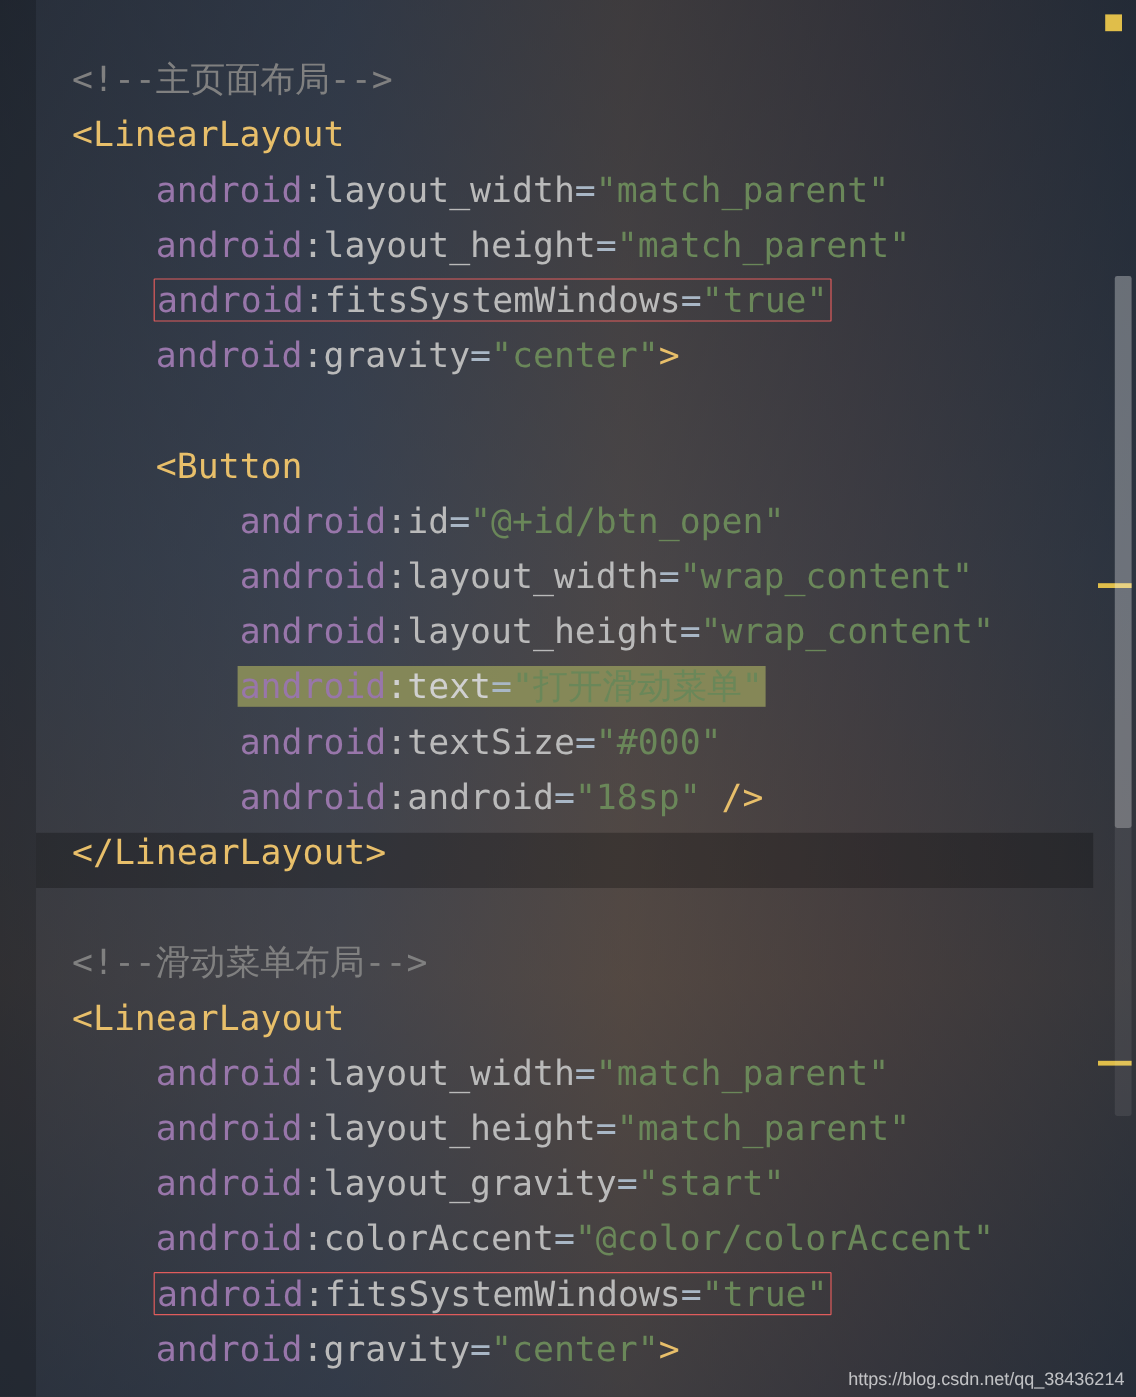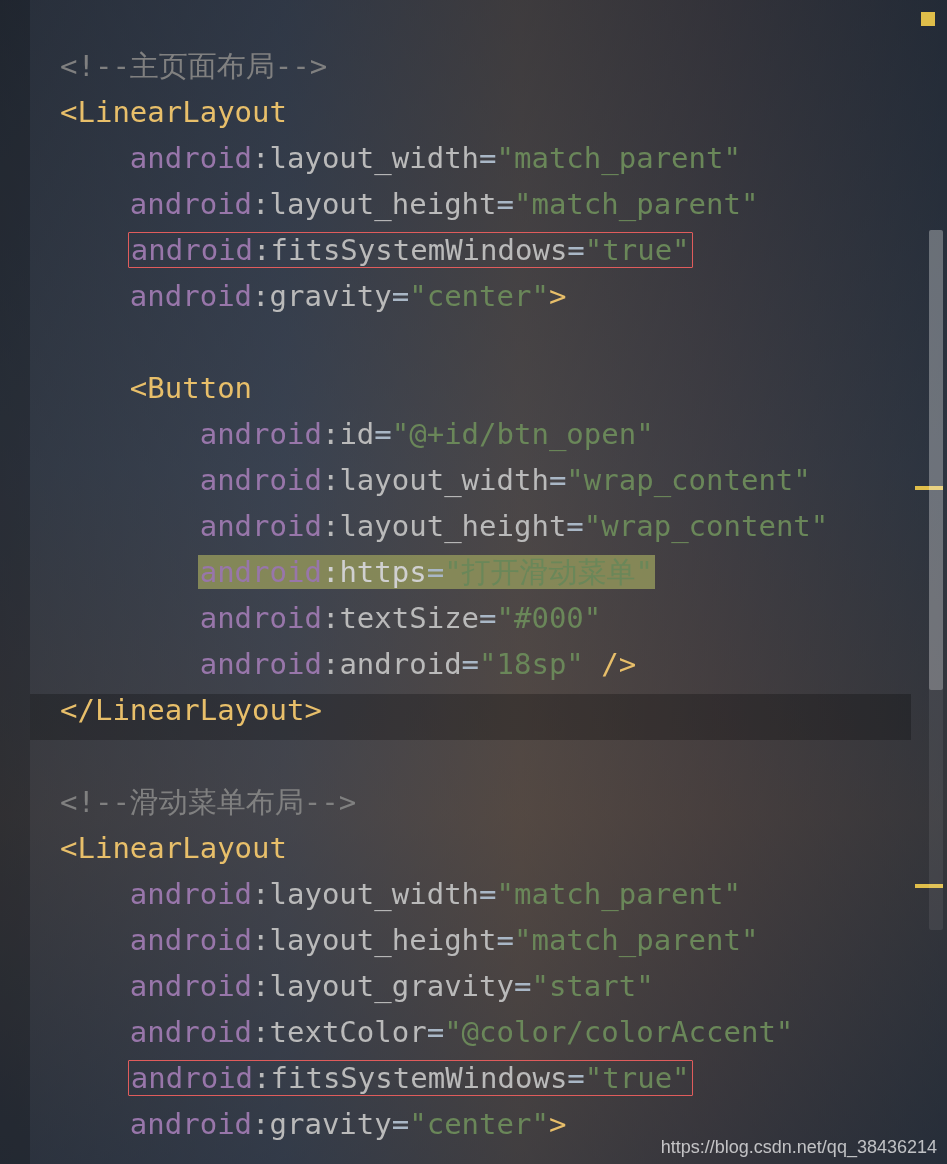--- a/index.html
+++ b/index.html
@@ -99,21 +99,21 @@
     width: 14px;
     height: 460px;
     background: rgba(255,255,255,0.25);
     border-radius: 2px;
   }
   .watermark {
     position: absolute;
     right: 10px;
     bottom: 6px;
     font-family: Arial, sans-serif;
-    font-size: 18px;
+    font-size: 15px;
     color: rgba(255,255,255,0.7);
   }
 </style>
 </head>
 <body>
 
 <div class="editor">
   <div class="gutter-strip"></div>
   <div class="current-line-bg"></div>
 
@@ -128,28 +128,28 @@
 <span class="tag">&lt;</span><span class="tag">LinearLayout</span>
     <span class="ns">android</span><span class="attr">:</span><span class="attr">layout_width</span><span class="eq">=</span><span class="val">"match_parent"</span>
     <span class="ns">android</span><span class="attr">:</span><span class="attr">layout_height</span><span class="eq">=</span><span class="val">"match_parent"</span>
     <span class="redbox"><span class="ns">android</span><span class="attr">:</span><span class="attr">fitsSystemWindows</span><span class="eq">=</span><span class="val">"true"</span></span>
     <span class="ns">android</span><span class="attr">:</span><span class="attr">gravity</span><span class="eq">=</span><span class="val">"center"</span><span class="tag">&gt;</span>
 
     <span class="tag">&lt;</span><span class="tag">Button</span>
         <span class="ns">android</span><span class="attr">:</span><span class="attr">id</span><span class="eq">=</span><span class="valref">"@+id/btn_open"</span>
         <span class="ns">android</span><span class="attr">:</span><span class="attr">layout_width</span><span class="eq">=</span><span class="val">"wrap_content"</span>
         <span class="ns">android</span><span class="attr">:</span><span class="attr">layout_height</span><span class="eq">=</span><span class="val">"wrap_content"</span>
-        <span class="highlight"><span class="ns">android</span><span class="attr">:</span><span class="attr">https</span><span class="eq">=</span><span class="val">"打开滑动菜单"</span></span>
+        <span class="highlight"><span class="ns">android</span><span class="attr">:</span><span class="attr">text</span><span class="eq">=</span><span class="val">"打开滑动菜单"</span></span>
         <span class="ns">android</span><span class="attr">:</span><span class="attr">textSize</span><span class="eq">=</span><span class="val">"#000"</span>
         <span class="ns">android</span><span class="attr">:</span><span class="attr">android</span><span class="eq">=</span><span class="val">"18sp"</span> <span class="tag">/&gt;</span>
 <span class="tag">&lt;/</span><span class="tag">LinearLayout</span><span class="tag">&gt;</span>
 
 <span class="comment">&lt;!--滑动菜单布局--&gt;</span>
 <span class="tag">&lt;</span><span class="tag">LinearLayout</span>
     <span class="ns">android</span><span class="attr">:</span><span class="attr">layout_width</span><span class="eq">=</span><span class="val">"match_parent"</span>
     <span class="ns">android</span><span class="attr">:</span><span class="attr">layout_height</span><span class="eq">=</span><span class="val">"match_parent"</span>
     <span class="ns">android</span><span class="attr">:</span><span class="attr">layout_gravity</span><span class="eq">=</span><span class="val">"start"</span>
-    <span class="ns">android</span><span class="attr">:</span><span class="attr">textColor</span><span class="eq">=</span><span class="valref">"@color/colorAccent"</span>
+    <span class="ns">android</span><span class="attr">:</span><span class="attr">colorAccent</span><span class="eq">=</span><span class="valref">"@color/colorAccent"</span>
     <span class="redbox"><span class="ns">android</span><span class="attr">:</span><span class="attr">fitsSystemWindows</span><span class="eq">=</span><span class="val">"true"</span></span>
     <span class="ns">android</span><span class="attr">:</span><span class="attr">gravity</span><span class="eq">=</span><span class="val">"center"</span><span class="tag">&gt;</span></pre>
 
   <div class="watermark">https://blog.csdn.net/qq_38436214</div>
 </div>
 
 </body></html>

